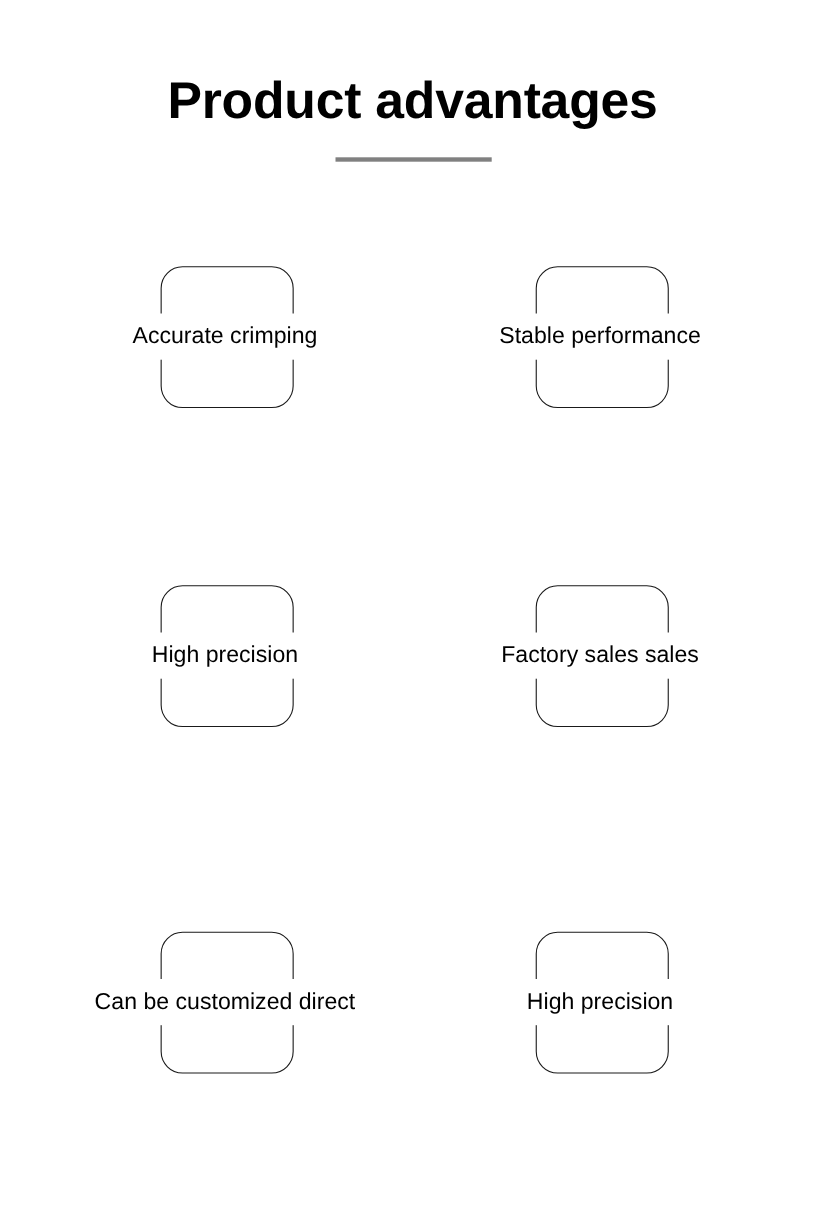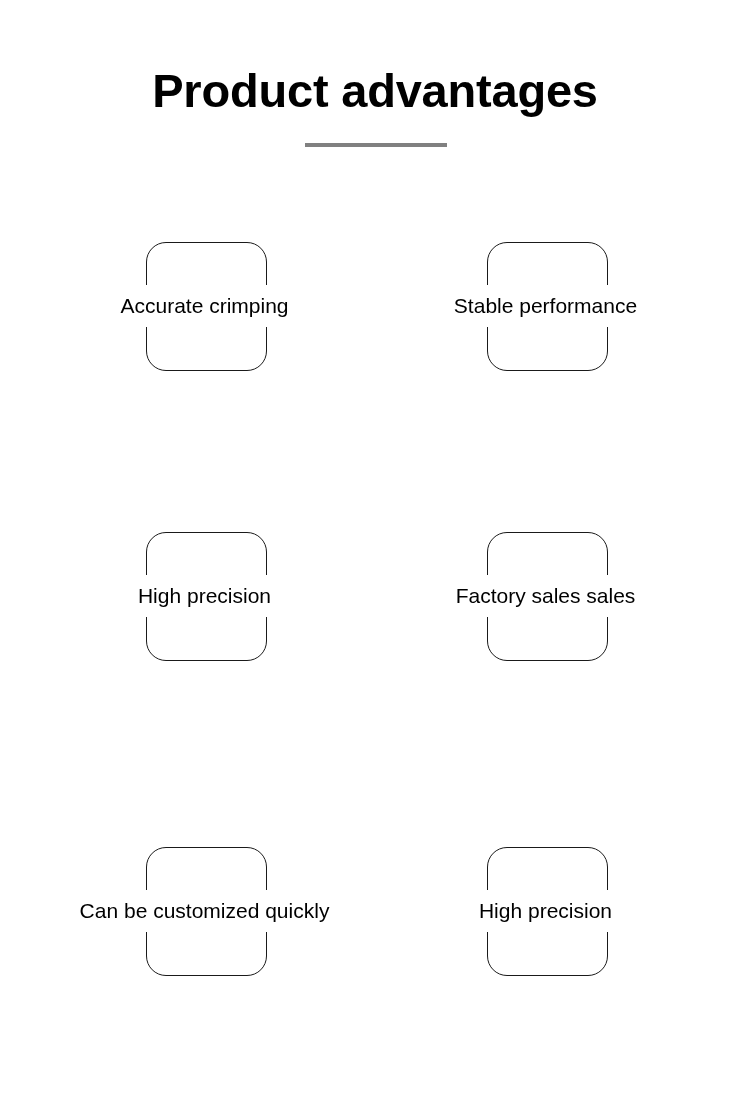--- a/index.html
+++ b/index.html
@@ -142,21 +142,21 @@
       <div class="advantage-label">High precision</div>
     </div>
 
     <div class="advantage-item col-1 row-1">
       <div class="advantage-box"></div>
       <div class="advantage-label">Factory sales sales</div>
     </div>
 
     <div class="advantage-item col-0 row-2 wide">
       <div class="advantage-box"></div>
-      <div class="advantage-label">Can be customized quickly</div>
+      <div class="advantage-label">Can be customized direct</div>
     </div>
 
     <div class="advantage-item col-1 row-2">
       <div class="advantage-box"></div>
       <div class="advantage-label">High precision</div>
     </div>
 
   </div>
 </div>
 

